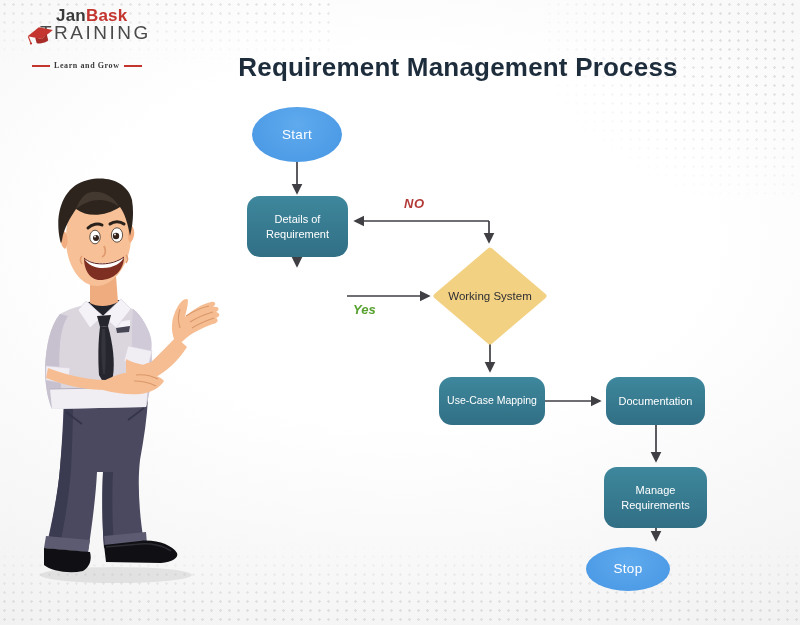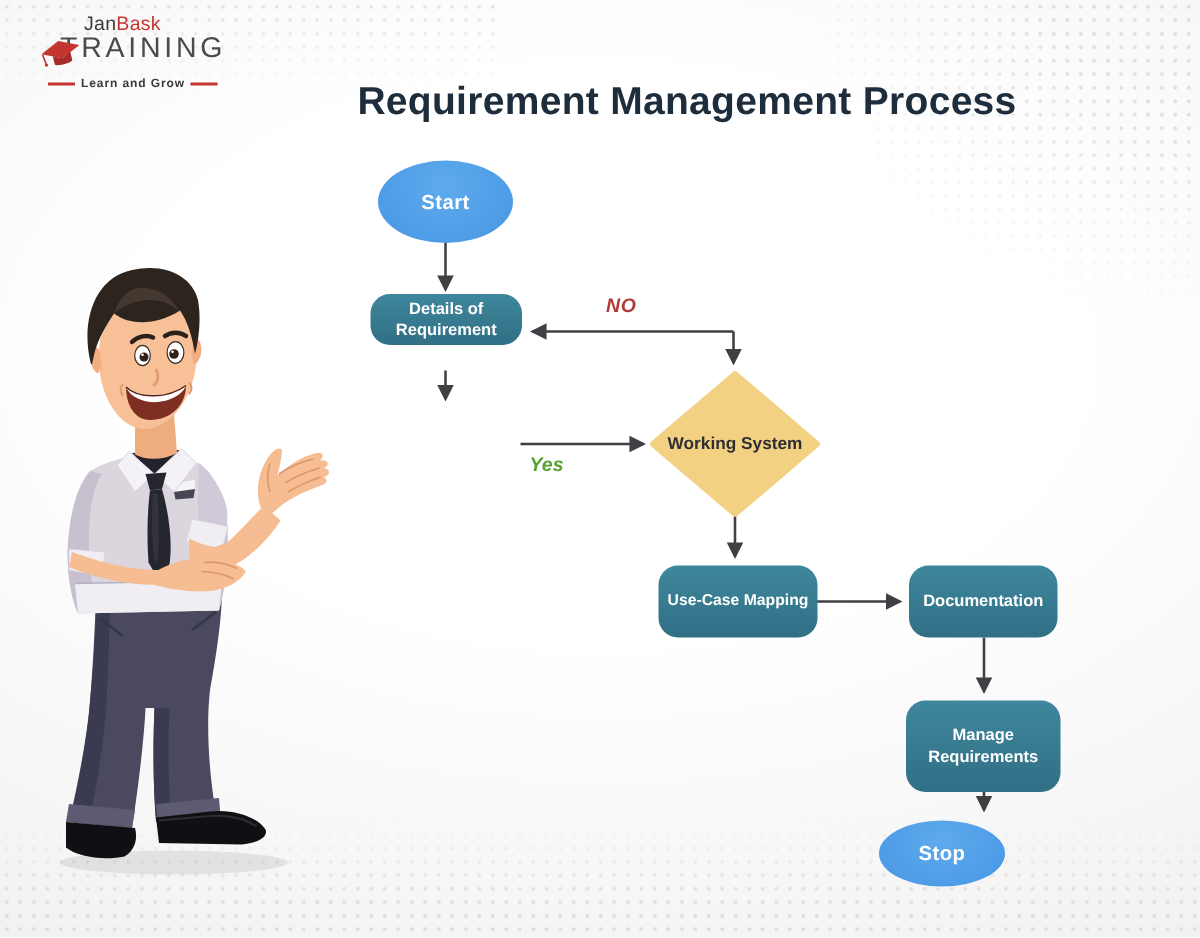--- a/index.html
+++ b/index.html
@@ -20,43 +20,43 @@
   .dots-tr{right:0;top:0;width:255px;height:195px;
     -webkit-mask-image:radial-gradient(ellipse at 100% 0%,#000 30%,transparent 78%);
     mask-image:radial-gradient(ellipse at 100% 0%,#000 30%,transparent 78%);}
   .dots-bottom{left:0;bottom:0;width:100%;height:82px;
     -webkit-mask-image:linear-gradient(to top,#000 25%,transparent);
     mask-image:linear-gradient(to top,#000 25%,transparent);}
 
   
   .logo{position:absolute;left:30px;top:9px;width:130px;}
   .logo .cap{position:absolute;left:-4px;top:16px;width:30px;height:24px;}
-  .brandline{margin-left:26px;font-size:13px;font-weight:normal;letter-spacing:.2px;line-height:14px;}
+  .brandline{margin-left:26px;font-size:17px;font-weight:bold;letter-spacing:.2px;line-height:14px;}
   .brandline .jan{color:#3a3a3a;}
   .brandline .bask{color:#c4352f;}
   .training{margin-left:10px;font-size:19px;color:#4a4a4a;letter-spacing:2.5px;font-weight:400;line-height:20px;}
-  .tagline{margin-left:2px;margin-top:8px;display:flex;align-items:center;gap:4px;}
+  .tagline{margin-left:2px;margin-top:18px;display:flex;align-items:center;gap:4px;font-family:Liberation Serif, serif;}
   .tagline .dash{display:inline-block;width:18px;height:0;border-top:2px solid #c4352f;}
   .tagline .tagline-text{font-size:8px;font-weight:bold;color:#3a3a3a;letter-spacing:.6px;white-space:nowrap;}
 
   
   .title{
     position:absolute;left:170px;top:52px;width:576px;margin:0;
     text-align:center;font-size:26px;font-weight:bold;color:#1e2d3c;letter-spacing:.2px;
   }
 
   
   .node{position:absolute;display:flex;align-items:center;justify-content:center;text-align:center;}
-  .node .lbl{color:#ffffff;font-weight:bold;line-height:1.3;}
+  .node .lbl{color:#ffffff;font-weight:normal;line-height:1.3;}
   .terminator{border-radius:50%;background:radial-gradient(ellipse at 50% 32%, #5faaee, #4d9be6 75%);}
   .terminator .lbl{font-size:13.5px;letter-spacing:.3px;}
   .process{border-radius:13px;background:linear-gradient(180deg,#3e879c,#316f85);}
   .process .lbl{font-size:11px;padding:0 8px;}
   .diamond-label{position:absolute;display:flex;align-items:center;justify-content:center;text-align:center;}
-  .diamond-label .lbl{color:#2e2e33;font-weight:bold;font-size:11.5px;}
+  .diamond-label .lbl{color:#2e2e33;font-weight:normal;font-size:11.5px;}
   .nowrap{white-space:nowrap;}
 
   
   .edge-label{position:absolute;font-weight:bold;font-style:italic;font-size:13px;}
   .edge-label.no{color:#b23b38;letter-spacing:.5px;}
   .edge-label.yes{color:#58a231;}
 
   .layer{position:absolute;left:0;top:0;}
 </style>
 </head>
@@ -185,21 +185,21 @@
       <path d="M656,425 V461" marker-end="url(#ah)"></path>
       <path d="M656,518 V540" marker-end="url(#ah)"></path>
     </g>
     <polygon points="490,250 544,296 490,342 436,296" fill="#f2d182" stroke="#f2d182" stroke-width="5" stroke-linejoin="round"></polygon>
   </svg>
 
   <div class="node terminator" style="left:252px;top:107px;width:90px;height:55px">
     <span class="lbl">Start</span>
   </div>
 
-  <div class="node process" style="left:247px;top:196px;width:101px;height:34px">
+  <div class="node process" style="left:247px;top:196px;width:101px;height:61px">
     <span class="lbl">Details of Requirement</span>
   </div>
 
 
   <div class="diamond-label" style="left:436px;top:282px;width:108px;height:28px">
     <span class="lbl nowrap">Working System</span>
   </div>
 
   <div class="node process" style="left:439px;top:377px;width:106px;height:48px">
     <span class="lbl nowrap" style="font-size:10.5px">Use-Case Mapping</span>

